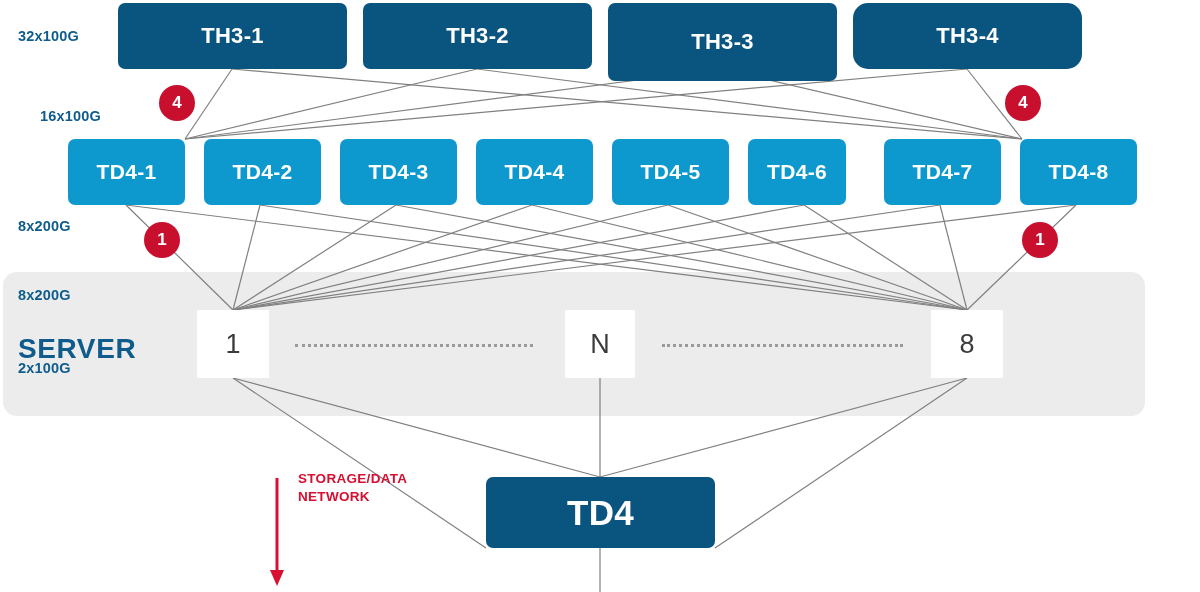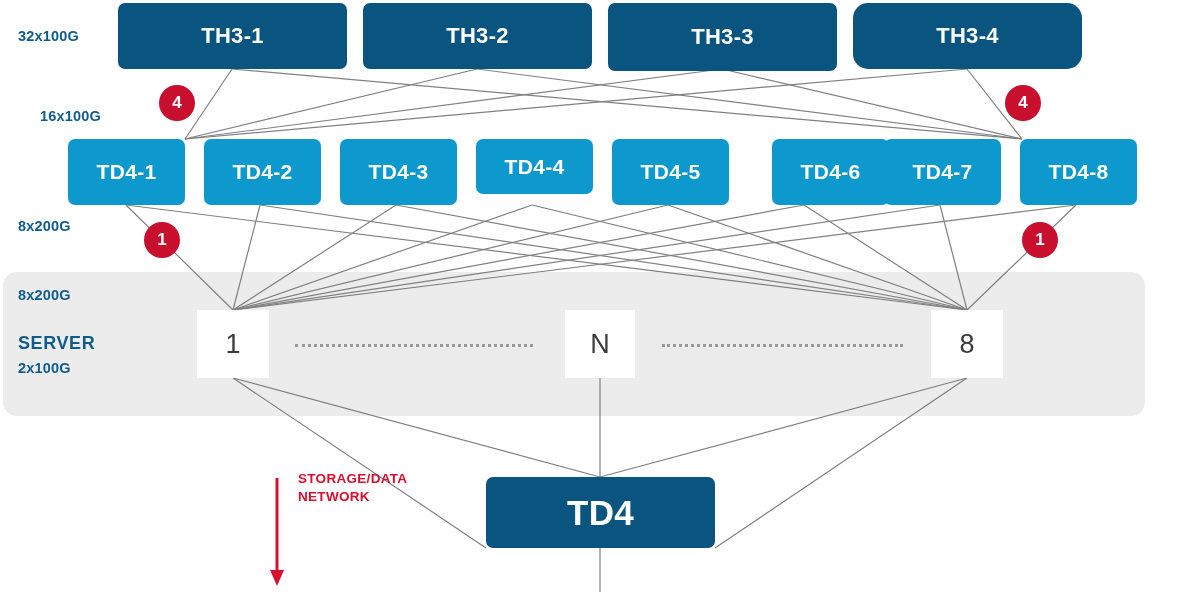--- a/index.html
+++ b/index.html
@@ -71,21 +71,21 @@
     position:absolute;
     color:#0f5c8c;
     font-size:14.5px;
     font-weight:bold;
     letter-spacing:.2px;
     white-space:nowrap;
   }
   .server-label{
     position:absolute;
     color:#0f5c8c;
-    font-size:18px;
+    font-size:28px;
     font-weight:bold;
     letter-spacing:.6px;
     white-space:nowrap;
   }
   
   .badge{
     position:absolute;
     width:36px; height:36px;
     border-radius:50%;
     background:#c8102e;
@@ -165,43 +165,43 @@
   <div class="cap-label" style="left:18px; top:287px;">8x200G</div>
   <div class="cap-label" style="left:18px; top:360px;">2x100G</div>
   <div class="server-label" style="left:18px; top:333px;">SERVER</div>
 
   <div class="node spine" style="left:118px; top:3px; width:229px; height:66px;">
     <span>TH3-1</span>
   </div>
   <div class="node spine" style="left:363px; top:3px; width:229px; height:66px;">
     <span>TH3-2</span>
   </div>
-  <div class="node spine" style="left:608px; top:3px; width:229px; height:68px;">
+  <div class="node spine" style="left:608px; top:3px; width:229px; height:78px;">
     <span>TH3-3</span>
   </div>
   <div class="node spine" style="left:853px; top:3px; width:229px; height:66px;border-radius:15px;">
     <span>TH3-4</span>
   </div>
 
   <div class="node leaf" style="left:68px; top:139px; width:117px; height:66px;">
     <span>TD4-1</span>
   </div>
   <div class="node leaf" style="left:204px; top:139px; width:117px; height:66px;">
     <span>TD4-2</span>
   </div>
   <div class="node leaf" style="left:340px; top:139px; width:117px; height:66px;">
     <span>TD4-3</span>
   </div>
-  <div class="node leaf" style="left:476px; top:139px; width:117px; height:55px;">
+  <div class="node leaf" style="left:476px; top:139px; width:117px; height:66px;">
     <span>TD4-4</span>
   </div>
   <div class="node leaf" style="left:612px; top:139px; width:117px; height:66px;">
     <span>TD4-5</span>
   </div>
-  <div class="node leaf" style="left:772px; top:139px; width:117px; height:66px;">
+  <div class="node leaf" style="left:748px; top:139px; width:98px; height:66px;">
     <span>TD4-6</span>
   </div>
   <div class="node leaf" style="left:884px; top:139px; width:117px; height:66px;">
     <span>TD4-7</span>
   </div>
   <div class="node leaf" style="left:1020px; top:139px; width:117px; height:66px;">
     <span>TD4-8</span>
   </div>
 
   <div class="server-node" style="left:197px; top:310px; width:72px; height:68px;">

